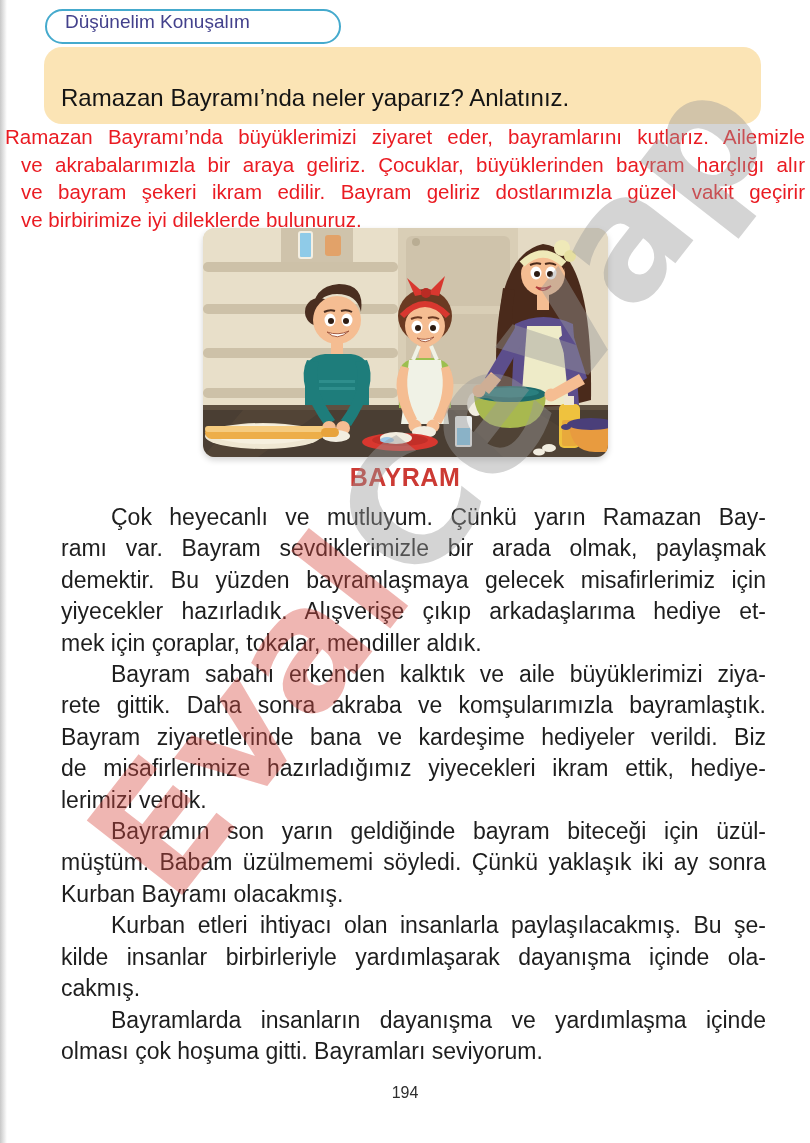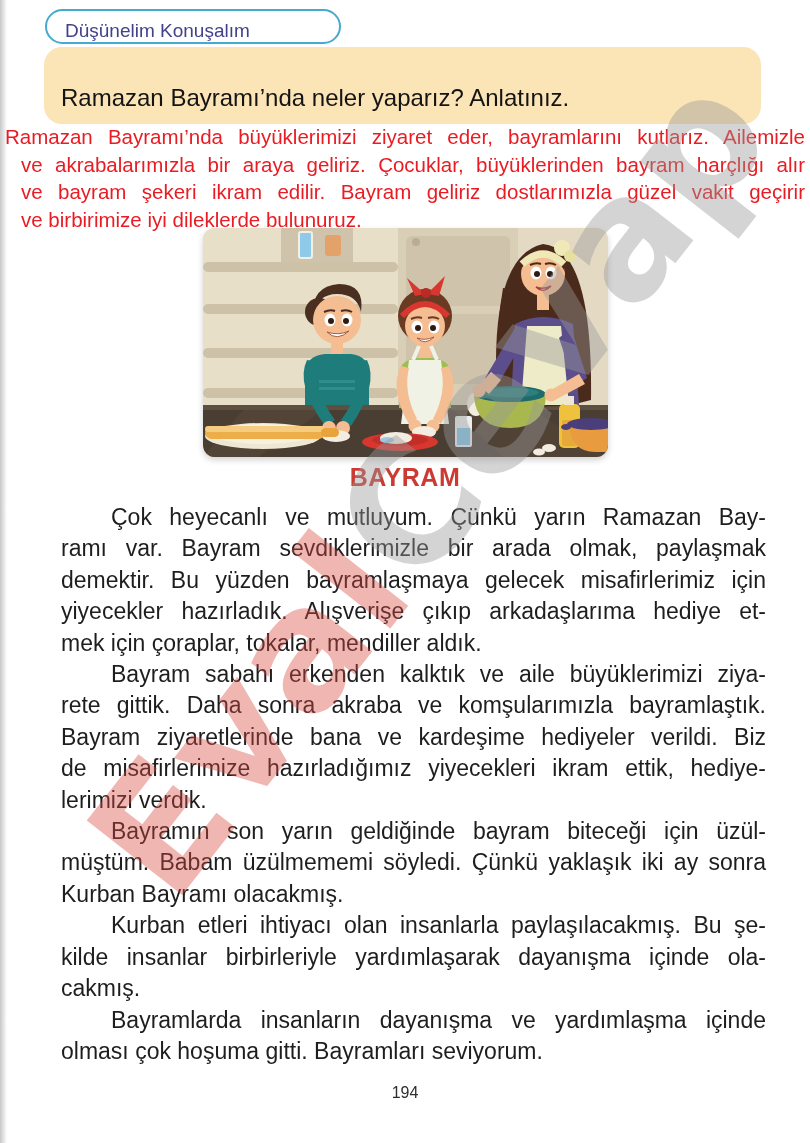--- a/index.html
+++ b/index.html
@@ -11,21 +11,21 @@
     content:""; position:absolute; left:0; top:0; width:7px; height:100%;
     background:linear-gradient(90deg, rgba(110,110,110,.38), rgba(255,255,255,0));
     z-index:6; pointer-events:none;
   }
 
   
   .badge {
     position:absolute; left:45px; top:9px; width:296px; height:35px;
     background:#fff; border:2.5px solid var(--badge-border,#45AACD);
     border-radius:18px; box-sizing:border-box; z-index:3;
-    display:flex; align-items:flex-end; padding-left:18px;
+    display:flex; align-items:flex-start; padding-left:18px;
     color:var(--badge-text,#43418C); font-size:19px;
   }
 
   
   .question-box {
     position:absolute; left:44px; top:47px; width:717px; height:77px;
     background:var(--question-bg,#FBE4B5); border-radius:18px; z-index:2;
     display:flex; align-items:flex-end; box-sizing:border-box;
     padding:0 14px 12px 17px; font-size:24px; color:#141414;
   }

